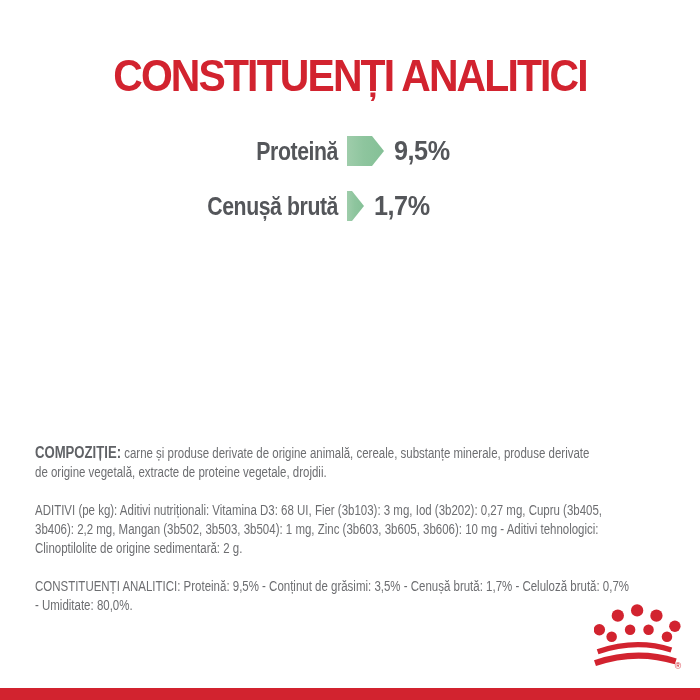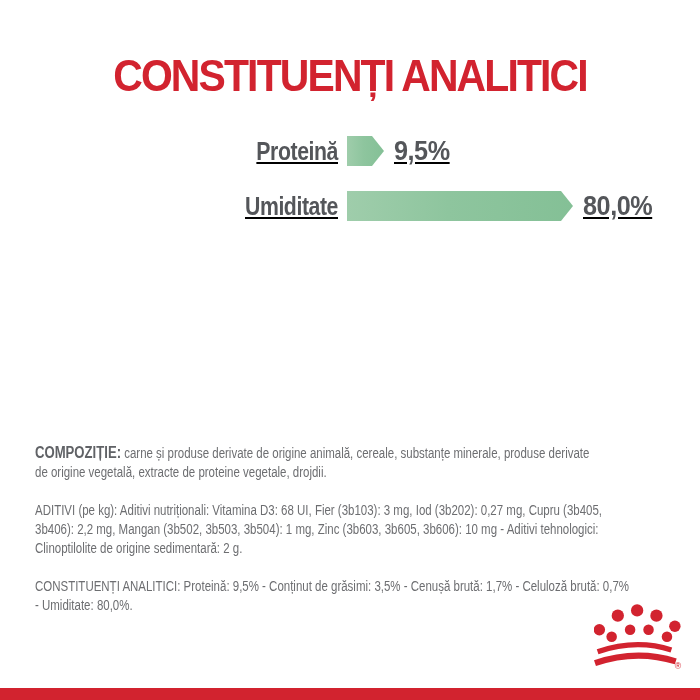--- a/index.html
+++ b/index.html
@@ -14,21 +14,21 @@
     position:absolute; top:22px; left:0; width:700px;
     text-align:center;
     font-size:44px; font-weight:bold; letter-spacing:-2px;
     color:#d2232f;
     transform:scaleX(0.93); transform-origin:center top;
     white-space:nowrap;
   }
 
   
   .chart { position:absolute; top:136px; left:38px; width:640px; }
-  .crow { display:flex; align-items:center; height:30px; margin-bottom:25px;text-decoration:underline; }
+  .crow { display:flex; align-items:center; height:30px; margin-bottom:25px; }
   .crow-label {
     width:300px; text-align:right;
     font-size:25px; font-weight:bold; letter-spacing:-0.5px;
     color:#54565a; margin-right:9px; white-space:nowrap;
     transform:scaleX(0.85); transform-origin:right center;
   }
   .crow-bar {
     height:30px; flex:0 0 auto;
     background:linear-gradient(90deg,#9fcdab 0%,#8ec59e 45%,#84c096 100%);
     clip-path:polygon(0 0, calc(100% - 12px) 0, 100% 50%, calc(100% - 12px) 100%, 0 100%);
@@ -64,23 +64,23 @@
 
 <h1 class="page-title">CONSTITUENȚI ANALITICI</h1>
 
 <div class="chart">
   <div class="crow">
     <span class="crow-label">Proteină</span>
     <span class="crow-bar" style="width: 37px;"></span>
     <span class="crow-value">9,5%</span>
   </div>
   <div class="crow">
-    <span class="crow-label">Umiditate</span>
-    <span class="crow-bar" style="width: 226px;"></span>
-    <span class="crow-value">80,0%</span>
+    <span class="crow-label">Cenușă brută</span>
+    <span class="crow-bar" style="width: 17px;"></span>
+    <span class="crow-value">1,7%</span>
   </div>
 </div>
 
 <div class="legal">
   <p><b>COMPOZIȚIE:</b> <span>carne și produse derivate de origine animală, cereale, substanțe minerale, produse derivate
 de origine vegetală, extracte de proteine vegetale, drojdii.</span></p>
   <p>ADITIVI (pe kg): Aditivi nutriționali: Vitamina D3: 68 UI, Fier (3b103): 3 mg, Iod (3b202): 0,27 mg, Cupru (3b405,
 3b406): 2,2 mg, Mangan (3b502, 3b503, 3b504): 1 mg, Zinc (3b603, 3b605, 3b606): 10 mg - Aditivi tehnologici:
 Clinoptilolite de origine sedimentară: 2 g.</p>
   <p>CONSTITUENȚI ANALITICI: Proteină: 9,5% - Conținut de grăsimi: 3,5% - Cenușă brută: 1,7% - Celuloză brută: 0,7%

